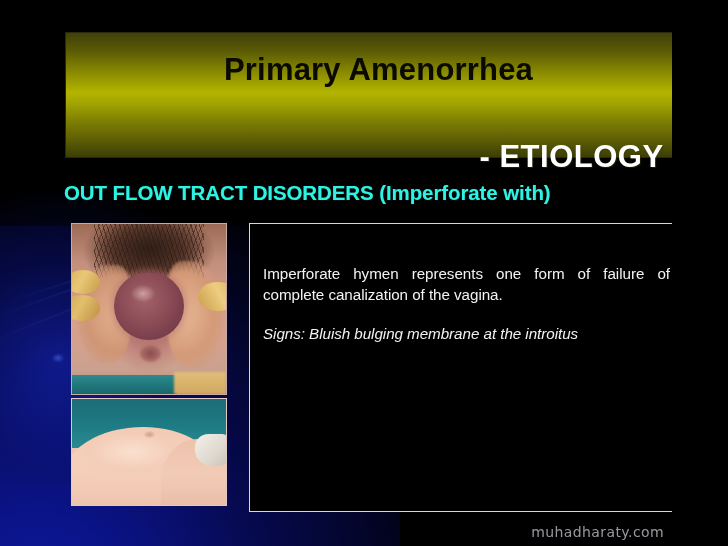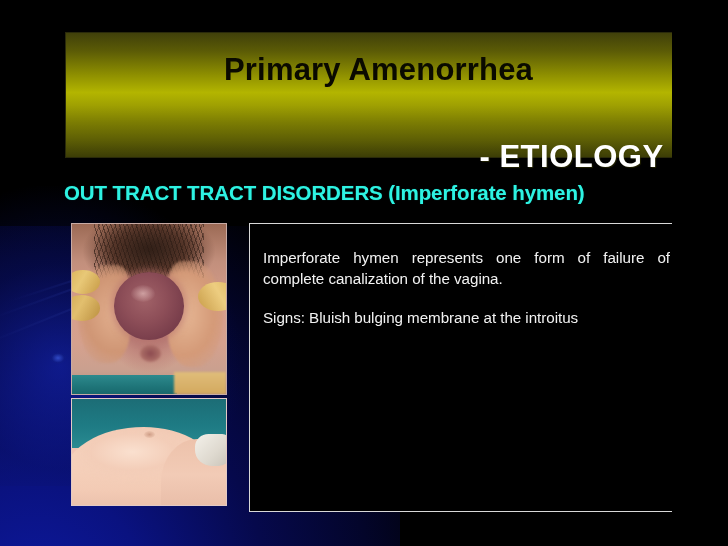--- a/index.html
+++ b/index.html
@@ -258,31 +258,31 @@
   
   .textbox {
     position: absolute;
     left: 249px;
     top: 223px;
     width: 438px;
     height: 289px;
     box-sizing: border-box;
     border: 1px solid #d8d8d8;
     background: #000000;
-    padding: 24px 16px 10px 13px;
+    padding: 40px 16px 10px 13px;
   }
   .textbox p {
     margin: 0 0 19px 0;
     color: #f2f2f2;
     font-size: 15.2px;
     line-height: 20.5px;
     text-align: justify;
     letter-spacing: -0.05px;
   }
-  .textbox p:last-child { margin-bottom: 0; }
+  .textbox p:last-child { margin-bottom: 0; font-style: italic; }
   .textbox p.no-justify { text-align: left; }
 
   
   .watermark {
     position: absolute;
     right: 8px;
     bottom: 6px;
     color: #bfc3cc;
     font-size: 14px;
     letter-spacing: 0.4px;
@@ -301,21 +301,21 @@
   <div class="bg-streak s1"></div>
   <div class="bg-streak s2"></div>
   <div class="bg-streak s3"></div>
   <div class="bg-dot"></div>
 
   <div class="title-banner">
     <div class="title-line1">Primary Amenorrhea</div>
     <div class="title-line2">- ETIOLOGY -</div>
   </div>
 
-  <div class="subtitle">OUT TRACT TRACT DISORDERS (Imperforate hymen)</div>
+  <div class="subtitle">OUT FLOW TRACT DISORDERS (Imperforate with)</div>
 
   <div class="photo photo-top">
     <div class="pt-skin"></div>
     <div class="pt-hair"></div>
     <div class="pt-labia-l"></div>
     <div class="pt-labia-r"></div>
     <div class="pt-fingerL"></div>
     <div class="pt-fingerL2"></div>
     <div class="pt-fingerR"></div>
     <div class="pt-membrane"></div>
@@ -331,14 +331,15 @@
     <div class="pb-abdomen2"></div>
     <div class="pb-umb"></div>
     <div class="pb-cloth"></div>
   </div>
 
   <div class="textbox">
     <p>Imperforate hymen represents one form of failure of complete canalization of the vagina.</p>
     <p class="no-justify">Signs: Bluish bulging membrane at the introitus</p>
   </div>
 
+  <div class="watermark">muhadharaty.com</div>
 
 </div>
 
 </body></html>

